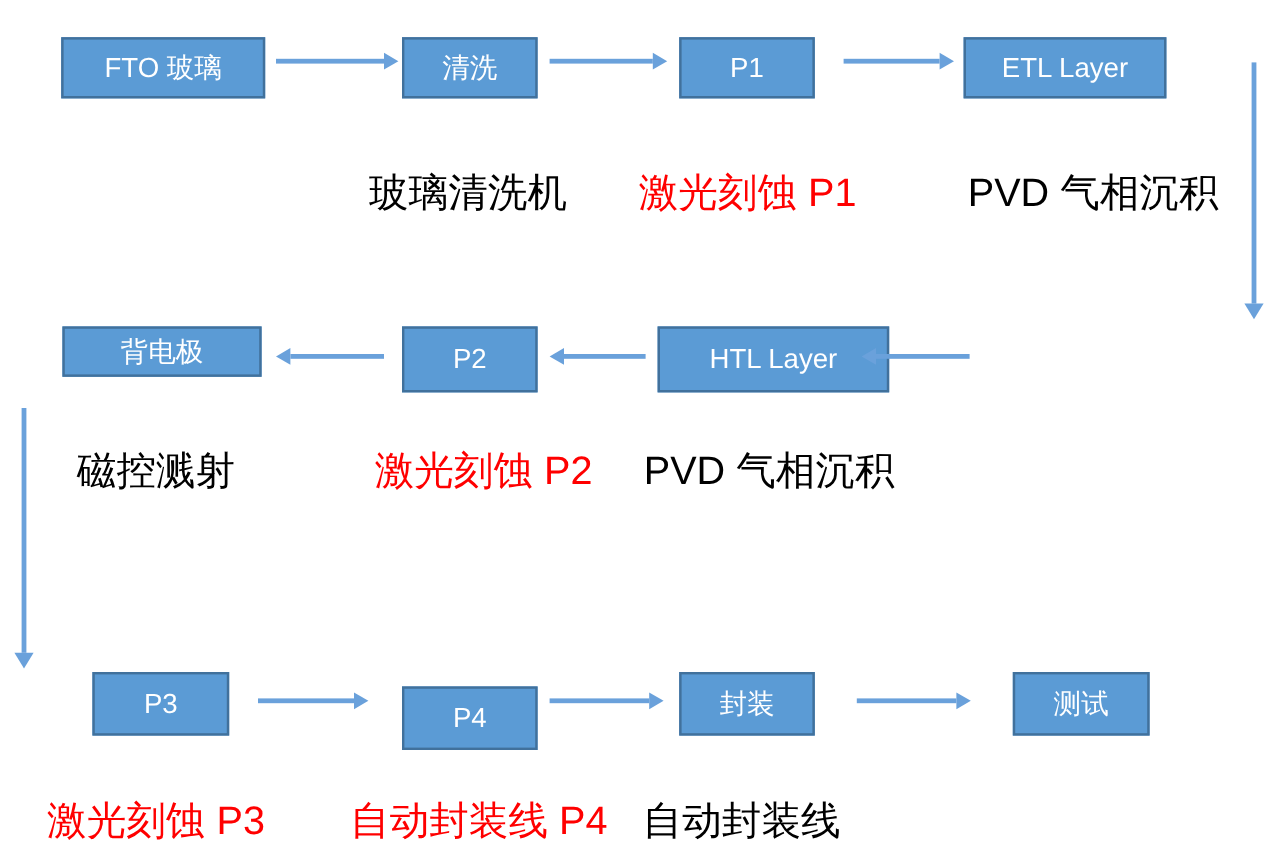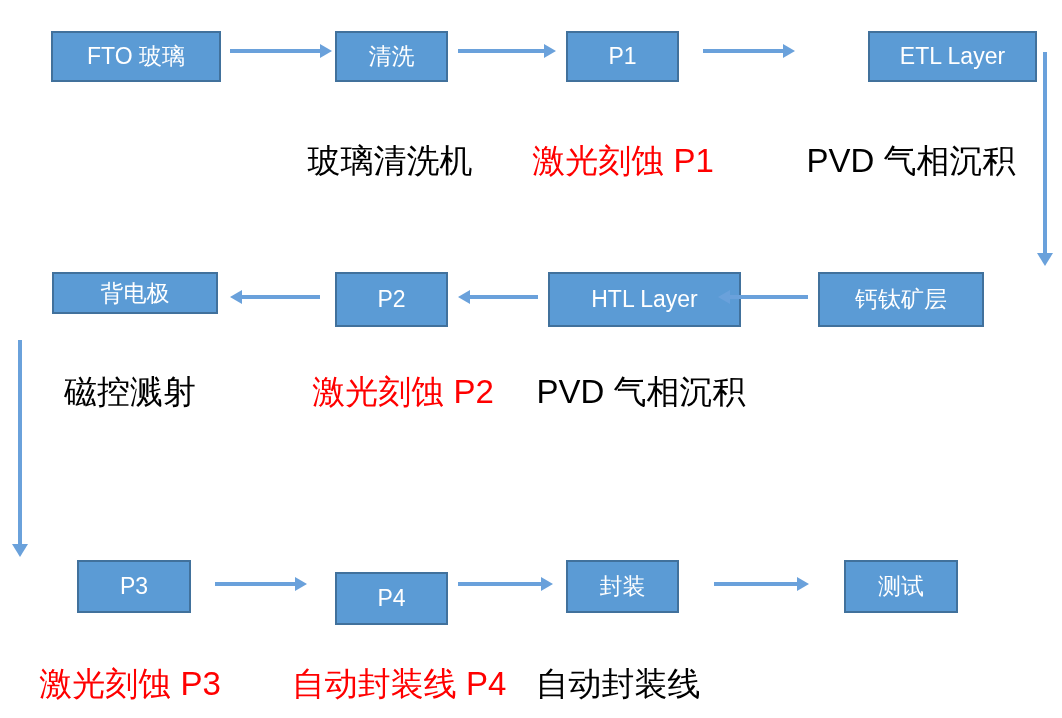--- a/index.html
+++ b/index.html
@@ -66,36 +66,35 @@
   }
 </style>
 </head>
 <body>
 
 <div class="stage">
 
   <div class="node" style="left:51px;  top:31px; width:170px; height:51px;">FTO 玻璃</div>
   <div class="node" style="left:335px; top:31px; width:113px; height:51px;">清洗</div>
   <div class="node" style="left:566px; top:31px; width:113px; height:51px;">P1</div>
-  <div class="node" style="left:868px; top:31px; width:169px; height:51px;text-align:center;">ETL Layer</div>
+  <div class="node" style="left:803px; top:31px; width:169px; height:51px;text-align:center;">ETL Layer</div>
 
   <div class="arrow arrow-h right" style="left:230px; top:49px; width:90px;"></div>
   <div class="arrow arrow-h right" style="left:458px; top:49px; width:86px;"></div>
   <div class="arrow arrow-h right" style="left:703px; top:49px; width:80px;"></div>
 
   <div class="caption" style="left:390px; top:143px;" data-color="black">玻璃清洗机</div>
   <div class="caption" style="left:623px; top:143px;" data-color="red">激光刻蚀 P1</div>
   <div class="caption" style="left:911px; top:143px;" data-color="black">PVD 气相沉积</div>
 
   <div class="arrow arrow-v down" style="left:1043px; top:52px; height:201px;"></div>
 
   <div class="node" style="left:52px;  top:272px; width:166px; height:42px;">背电极</div>
   <div class="node" style="left:335px; top:272px; width:113px; height:55px;">P2</div>
   <div class="node" style="left:548px; top:272px; width:193px; height:55px;">HTL Layer</div>
-  <div class="node" style="left:818px; top:272px; width:166px; height:55px;">钙钛矿层</div>
 
   <div class="arrow arrow-h left" style="left:730px; top:295px; width:78px;"></div>
   <div class="arrow arrow-h left" style="left:470px; top:295px; width:68px;"></div>
   <div class="arrow arrow-h left" style="left:242px; top:295px; width:78px;"></div>
 
   <div class="caption" style="left:130px; top:374px;" data-color="black">磁控溅射</div>
   <div class="caption" style="left:403px; top:374px;" data-color="red">激光刻蚀 P2</div>
   <div class="caption" style="left:641px; top:374px;" data-color="black">PVD 气相沉积</div>
 
   <div class="arrow arrow-v down" style="left:18px; top:340px; height:204px;"></div>

